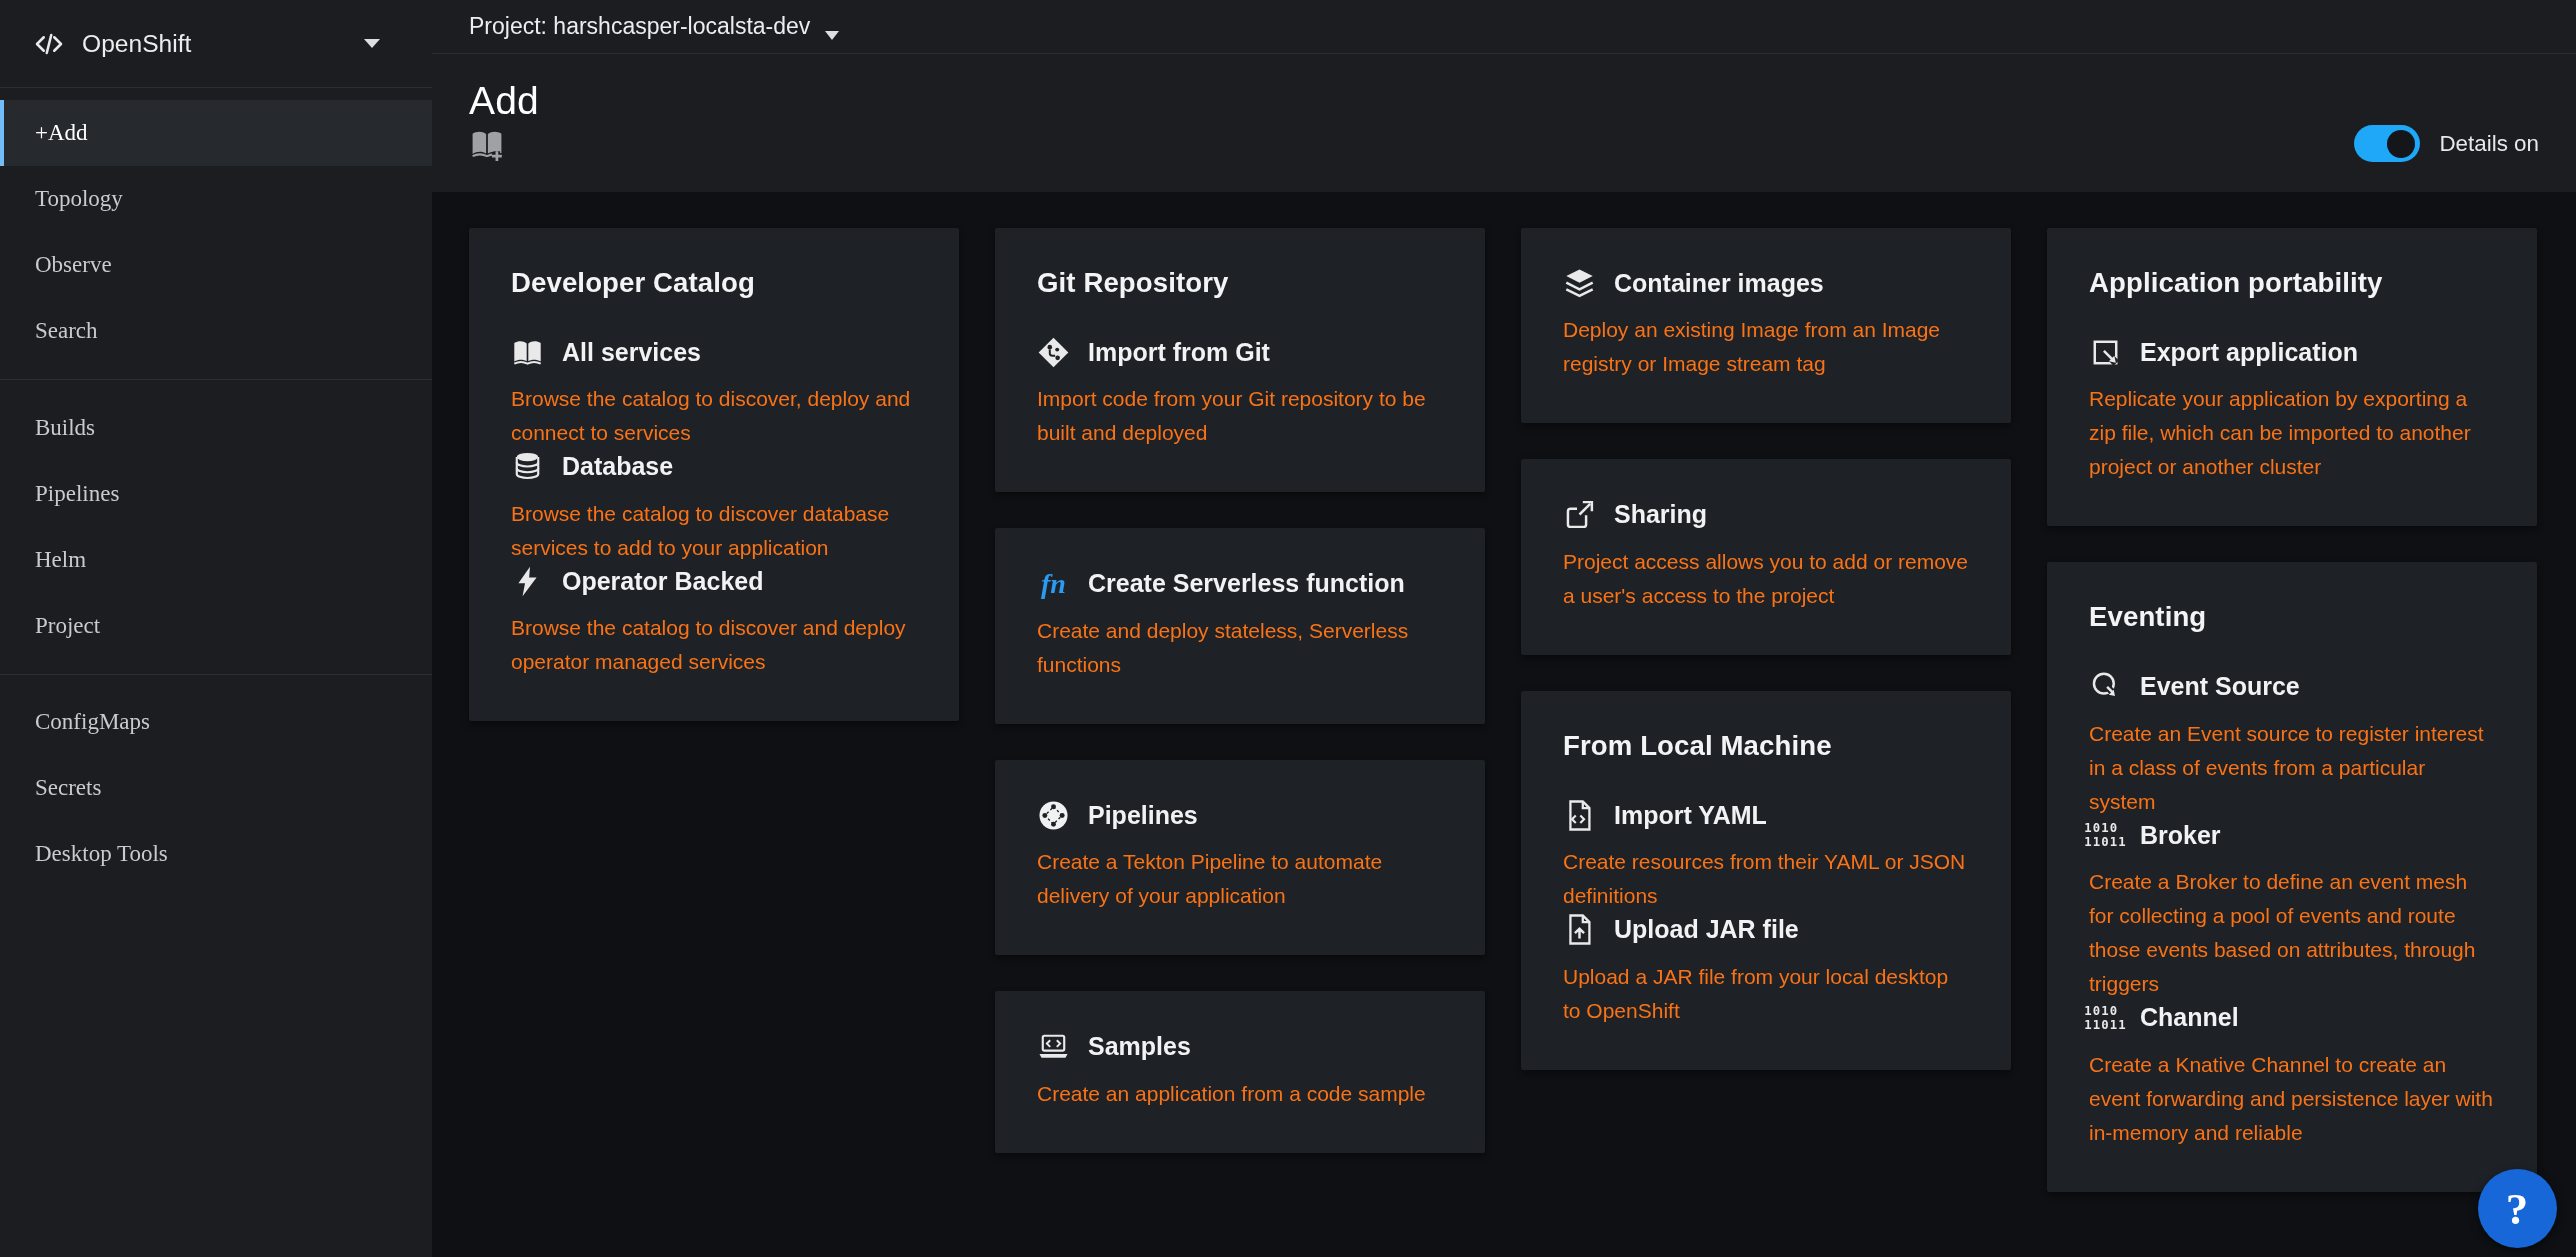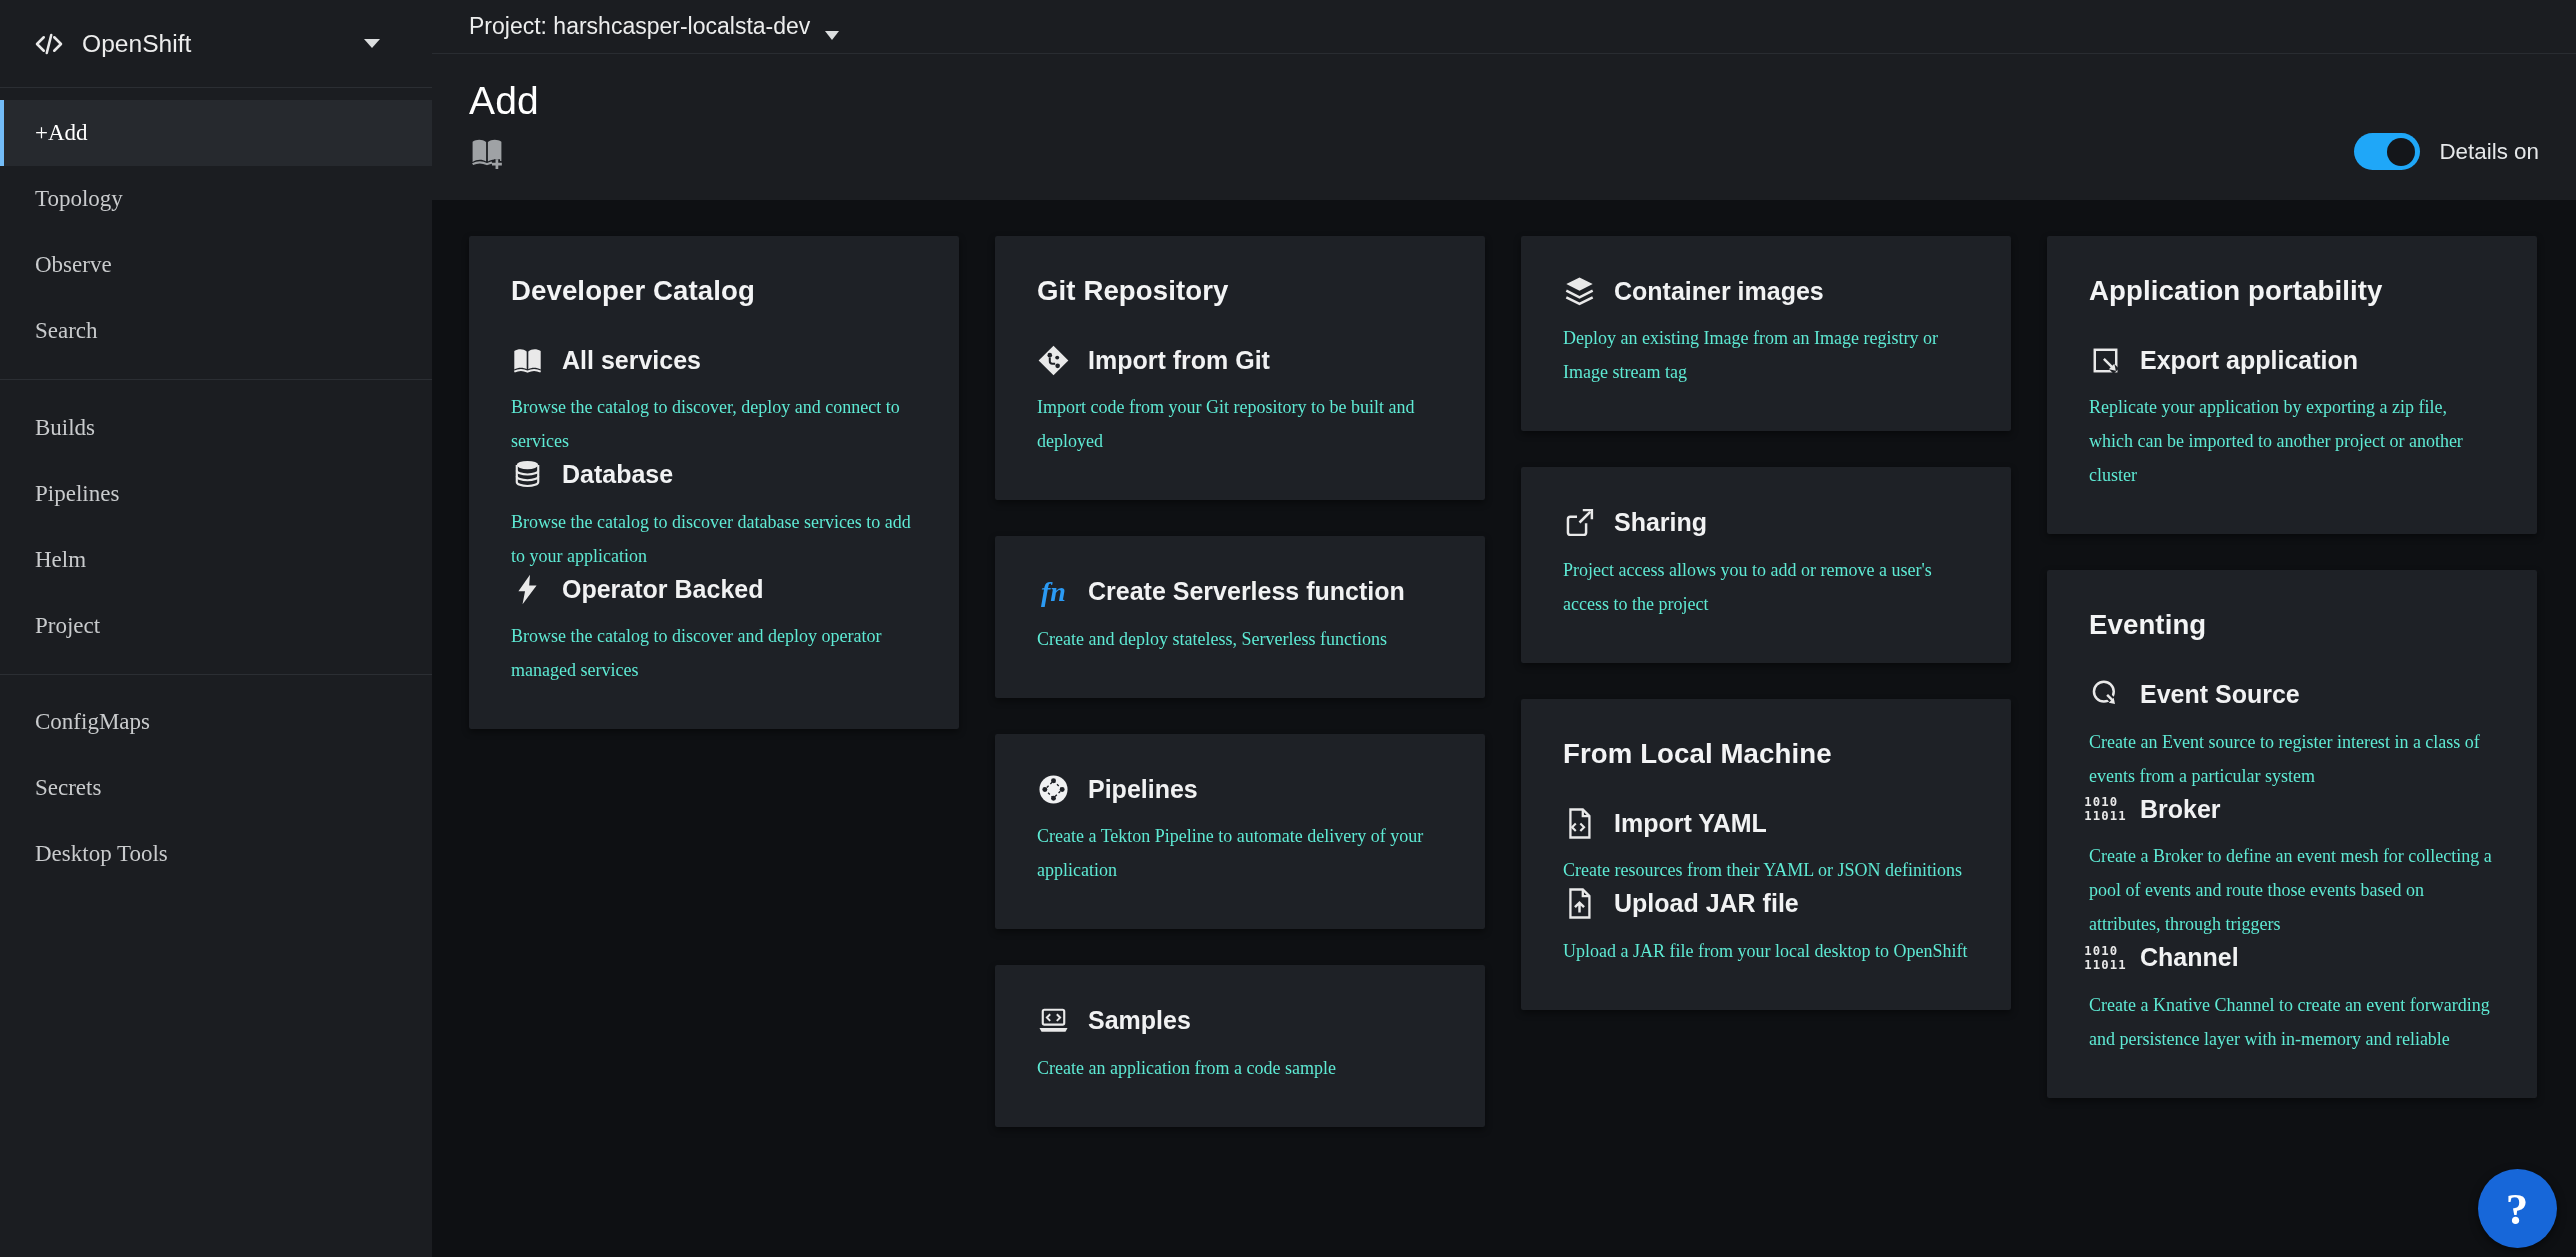--- a/index.html
+++ b/index.html
@@ -25,41 +25,41 @@
   .nav-divider { height: 0.7px; background: #2b2e33; margin: 15px 0; }
 
   
   .main { flex: 1; display: flex; flex-direction: column; min-width: 0; }
   .project-bar { height: 54px; background: #1b1d21; border-bottom: 0.7px solid #292c31; display: flex; align-items: center; padding: 0 37px; flex: 0 0 auto; }
   .project-btn { display: flex; align-items: flex-end; gap: 15px; font-size: 23px; color: #eceded; cursor: pointer; }
   .project-btn .caret { border-left-width: 7.5px; border-right-width: 7.5px; border-top-width: 9px; }
 
   .page-header { background: #1b1d21; padding: 25px 37px 30px; flex: 0 0 auto; }
   .page-title { margin: 0; font-size: 39px; font-weight: 500; color: #ffffff; letter-spacing: 0.2px; }
-  .header-row { display: flex; align-items: center; margin-top: 10px; }
+  .header-row { display: flex; align-items: center; margin-top: 2px; }
   .header-row .icon.book { width: 36px; height: 36px; }
   .toggle-wrap { margin-left: auto; display: flex; align-items: center; gap: 19.4px; }
   .toggle { width: 66px; height: 37px; border-radius: 18.6px; background: #3a3d42; position: relative; cursor: pointer; }
   .toggle.on { background: var(--primary-blue, #1fa7f8); }
   .toggle .knob { position: absolute; top: 4.5px; left: 4.5px; width: 28px; height: 28px; border-radius: 50%; background: #14161a; transition: left .1s; }
   .toggle.on .knob { left: 33px; }
   .toggle-label { font-size: 22.4px; color: #e6e8ea; }
 
   .content { flex: 1; background: #0e1013; padding: 36px 37px 0; overflow: hidden; }
   .grid { display: flex; gap: 36px; align-items: flex-start; }
   .col { flex: 0 0 490px; width: 490px; display: flex; flex-direction: column; gap: 36px; }
   .card { background: #1e2126; border-radius: 2.2px; padding: 39px 42px 42px; box-shadow: 0 3px 7.5px rgba(0,0,0,.45); }
   .card-title { margin: 0 0 37px; font-size: 27.6px; font-weight: 600; color: #f3f4f5; letter-spacing: 0.1px; }
   .card-item { cursor: pointer; }
   .card-item + .card-item { }
   .item-row { display: flex; align-items: center; gap: 18px; }
   .icon { width: 33px; height: 33px; display: inline-flex; align-items: center; justify-content: center; flex: 0 0 auto; }
   .icon svg { width: 100%; height: 100%; display: block; }
   .item-title { margin: 0; font-size: 25px; font-weight: 600; color: #f1f2f3; }
-  .item-desc { margin: 13.4px 0 0; font-size: 18px; line-height: 34px; color: #5eead4; font-family: Liberation Serif, serif; }
+  .item-desc { margin: 13.4px 0 0; font-size: 21px; line-height: 34px; color: #f97316; }
 
   .fn-glyph { font-family: "Liberation Serif", "DejaVu Serif", serif; font-style: italic; font-weight: 700; font-size: 28px; color: var(--serverless-blue, #2b9af3); line-height: 1; }
   .bin-glyph { font-family: "DejaVu Sans Mono", "Liberation Mono", monospace; font-size: 12.3px; line-height: 14px; letter-spacing: 1.1px; font-weight: bold; color: #e9e9e9; white-space: nowrap; }
 
   .help-btn { position: fixed; right: 19.4px; bottom: 9px; width: 79px; height: 79px; border-radius: 50%;
     background: var(--help-blue, #1767d9); color: #ffffff; display: flex; align-items: center; justify-content: center;
     font-family: "Liberation Serif", "DejaVu Serif", serif; font-size: 45px; font-weight: 700; cursor: pointer;
     box-shadow: 0 3px 9px rgba(0,0,0,.5); }
 </style>
 </head>

